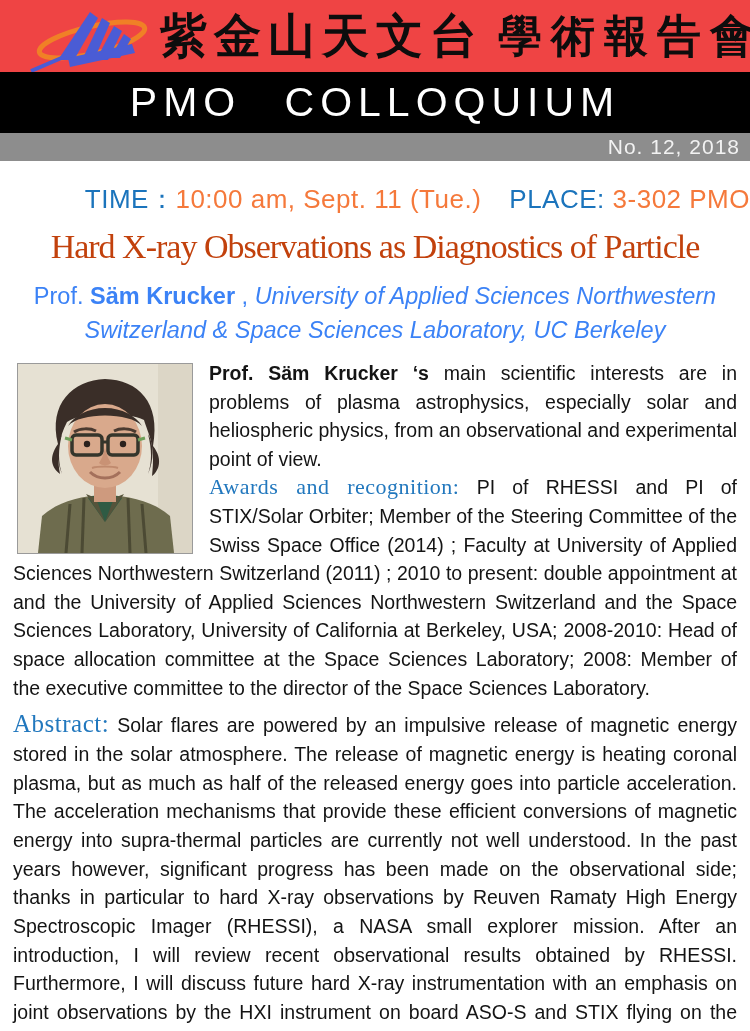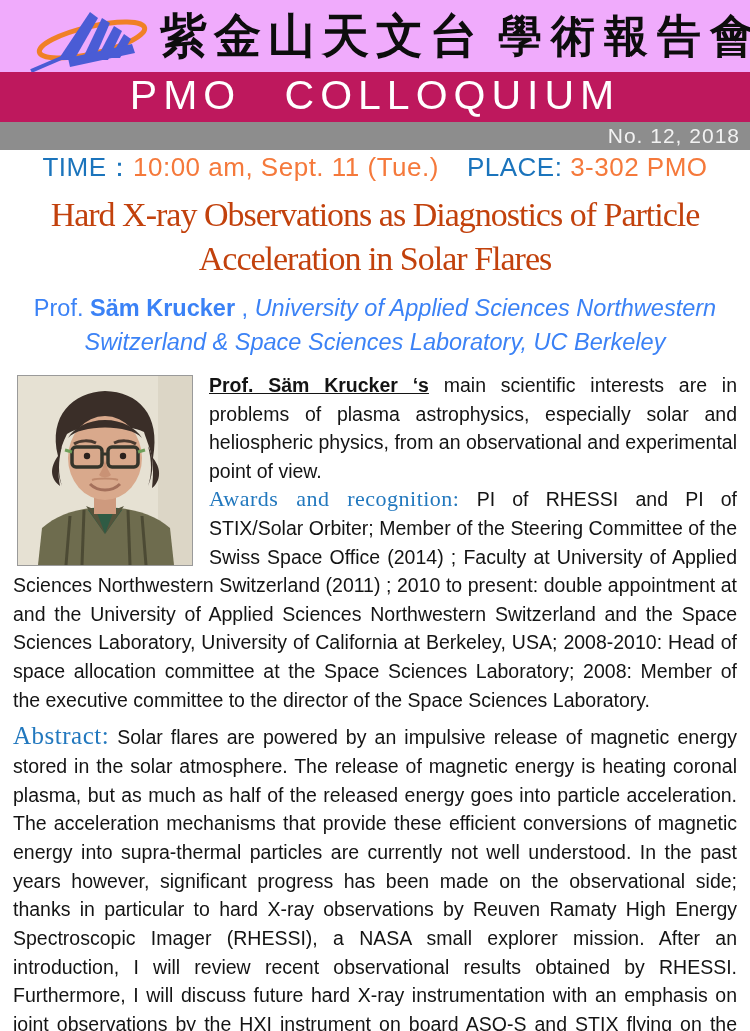--- a/index.html
+++ b/index.html
@@ -9,21 +9,21 @@
     overflow: hidden;
     font-family: "Liberation Sans", sans-serif;
     color: #141414;
   }
 
   
   .header {
     height: 72px;
     display: flex;
     align-items: center;
-    background: #f0abfc;
+    background: #ef4444;
     position: relative;
   }
   .logo-wrap {
     width: 160px;
     height: 72px;
     flex: 0 0 auto;
     position: relative;
   }
   .logo-wrap svg { position: absolute; left: 30px; top: 2px; }
   .zh-title {
@@ -45,23 +45,24 @@
     font-family: "DejaVu Sans", sans-serif;
     font-weight: bold;
     font-size: 44px;
     letter-spacing: 9px;
     margin-left: 14px;
     color: #0d0d0d;
   }
 
   
   .banner {
-    height: 50px;
-    background: #be185d;
-    display: flex;
+    height: 61px;
+    background: #000000;
+    display: flex;
+    align-items: center;
     justify-content: center;
   }
   .banner-title {
     color: #ffffff;
     font-size: 41px;
     font-weight: 400;
     letter-spacing: 6px;
     word-spacing: 26px;
   }
 
@@ -75,22 +76,22 @@
     padding-right: 10px;
   }
   .issue-number {
     color: #F2F2F2;
     font-size: 21px;
     letter-spacing: 1px;
   }
 
   
   .schedule {
-    margin-top: 0;
-    text-align: center;
+    margin-top: 21px;
+    text-align: right;
     font-size: 26px;
     letter-spacing: 0.5px;
     white-space: nowrap;
   }
   .sched-label { color: #1B74BC; }
   .sched-value { color: #F5793B; }
   .sched-gap { display: inline-block; width: 28px; }
 
   
   .talk-title {
@@ -123,21 +124,21 @@
     text-align: justify;
   }
   .photo-frame {
     float: left;
     width: 176px;
     height: 191px;
     margin: 4px 16px 2px 4px;
     border: 1px solid #9a9a9a;
     background: #E6E1D3;
   }
-  .bio-lead { font-weight: bold; text-decoration: underline; }
+  .bio-lead { font-weight: bold; }
   .decor-label {
     font-family: "Liberation Serif", serif;
     color: #2278BE;
     font-size: 22px;
     letter-spacing: 0.5px;
   }
 
   
   .abstract {
     margin: 8px 13px 0 13px;
@@ -183,21 +184,20 @@
   <span class="issue-number">No. 12, 2018</span>
 </div>
 
 <div class="schedule">
   <span class="sched-label">TIME：</span><span class="sched-value">10:00 am, Sept. 11 (Tue.)</span><span class="sched-gap"></span><span class="sched-label">PLACE:</span>
   <span class="sched-value">3-302 PMO</span>
 </div>
 
 <div class="talk-title">
   <div>Hard X-ray Observations as Diagnostics of Particle</div>
-  <div>Acceleration in Solar Flares</div>
 </div>
 
 <div class="speaker">
   <span>Prof. </span><span class="speaker-name">Säm Krucker</span><span> , </span><span class="speaker-affiliation">University of Applied Sciences Northwestern Switzerland &amp; Space Sciences Laboratory, UC Berkeley</span>
 </div>
 
 <div class="bio">
   <div class="photo-frame">
     <svg width="174" height="189" viewBox="0 0 174 189">
       <rect x="0" y="0" width="174" height="189" fill="#E6E1D3"></rect>

